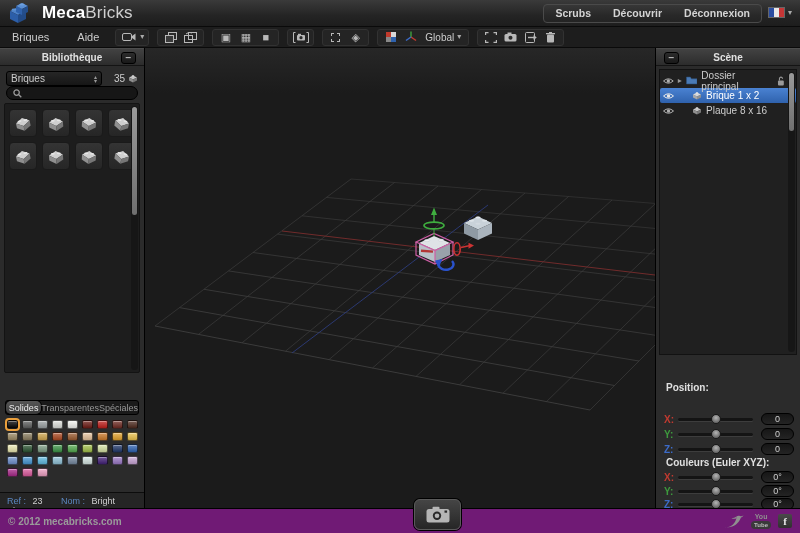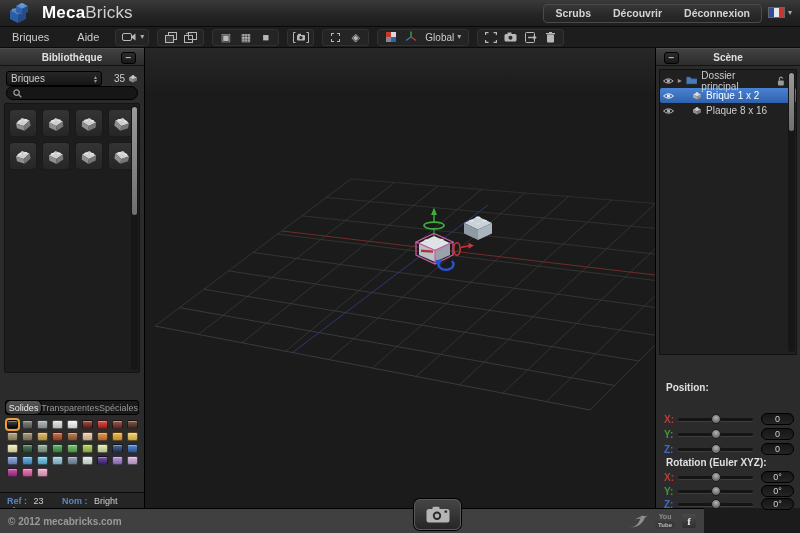--- a/index.html
+++ b/index.html
@@ -71,21 +71,21 @@
   .ctab { flex:1; font-size:9px; color:#979797; text-align:center; line-height:14px; }
   .ctab.active { background:linear-gradient(#565656,#3a3a3a); color:#eee; border-radius:5px;
     box-shadow:0 0 0 1px #000; }
   #color-swatch-grid { position:absolute; top:372px; left:7px; display:grid;
     grid-template-columns:repeat(9,11px); gap:3px 4px; }
   .swatch { width:11px; height:9px; border-radius:2px; border:1px solid rgba(0,0,0,.6);
     box-shadow:inset 0 1px 0 rgba(255,255,255,.35); }
   .swatch.selected { outline:2px solid #eba03c; outline-offset:0px; }
   #ref-row { position:absolute; left:0; right:0; top:444px; height:16px; border-top:1px solid #0c0c0c;
     font-size:9px; color:#cfcfcf; padding:3px 7px; background:#252525; }
-  .blue-lb { color:#5b87c0; font-weight:bold; }
+  .blue-lb { color:#5b87c0; font-weight:normal; }
   #ref-row span { margin-right:4px; }
 
   
   #viewport { left:145px; top:48px; width:510px; height:460px;
     background:linear-gradient(#272727,#1b1b1b 45px); }
 
   
   #right-panel { left:655px; top:48px; width:145px; height:460px; background:#2b2b2b; border-left:1px solid #000; }
   #scene-well { position:absolute; left:3px; right:3px; top:21px; height:286px; background:#202020;
     border:1px solid #121212; }
@@ -106,21 +106,21 @@
   .ax { width:14px; font-size:10px; font-weight:bold; }
   .ax-x { color:#c03a30; } .ax-y { color:#3d9a3d; } .ax-z { color:#3c6bc8; }
   .sl-track { position:relative; flex:1; height:3px; background:#141414; border-radius:2px;
     box-shadow:0 1px 0 #3d3d3d; margin-right:8px; }
   .sl-knob { position:absolute; left:50%; top:-4px; margin-left:-5px; width:10px; height:10px; border-radius:50%;
     background:radial-gradient(circle at 50% 35%, #b5b5b5, #6a6a6a 70%); border:1px solid #1a1a1a; }
   .sl-val { width:33px; height:12px; background:linear-gradient(#161616,#242424); border:1px solid #000;
     border-radius:7px; color:#cfcfcf; font-size:9px; text-align:center; line-height:11px; }
 
   
-  #footer { left:0; top:508px; width:704px; height:25px; background:#404040; border-top:1px solid #000;
+  #footer { left:0; top:508px; width:800px; height:25px; background:#701a75; border-top:1px solid #000;
     display:flex; align-items:center; }
   #copyright { color:#9a9a9a; font-size:10px; font-weight:bold; padding-left:8px; }
   #social { margin-left:auto; display:flex; align-items:center; gap:7px; padding-right:8px; }
   #yt-badge { text-align:center; color:#8f8f8f; line-height:6px; }
   #yt-badge .yt1 { font-size:7px; font-weight:bold; display:block; }
   #yt-badge .yt2 { font-size:6px; font-weight:bold; display:block; background:#3a3a3a; border-radius:4px;
     padding:1px 3px; margin-top:1px; color:#bdbdbd; }
   #fb-badge { width:14px; height:14px; background:linear-gradient(#4a4a4a,#303030); border-radius:2px;
     color:#e8e8e8; font-size:11px; font-weight:bold; text-align:center; line-height:14px; font-family:"Liberation Serif", serif; }
 
@@ -579,21 +579,21 @@
     <div class="sl-val">0</div>
   </div>
   <div class="sl-row" style="top:394px">
     <span class="ax ax-z">Z:</span>
     <div class="sl-track">
         <div class="sl-knob"></div>
       </div>
     <div class="sl-val">0</div>
   </div>
 
-  <div class="sec-label" style="top:409px">Rotation (Euler XYZ):</div>
+  <div class="sec-label" style="top:409px">Couleurs (Euler XYZ):</div>
   <div class="sl-row" style="top:422px">
     <span class="ax ax-x">X:</span>
     <div class="sl-track">
         <div class="sl-knob"></div>
       </div>
     <div class="sl-val">0°</div>
   </div>
   <div class="sl-row" style="top:436px">
     <span class="ax ax-y">Y:</span>
     <div class="sl-track">

